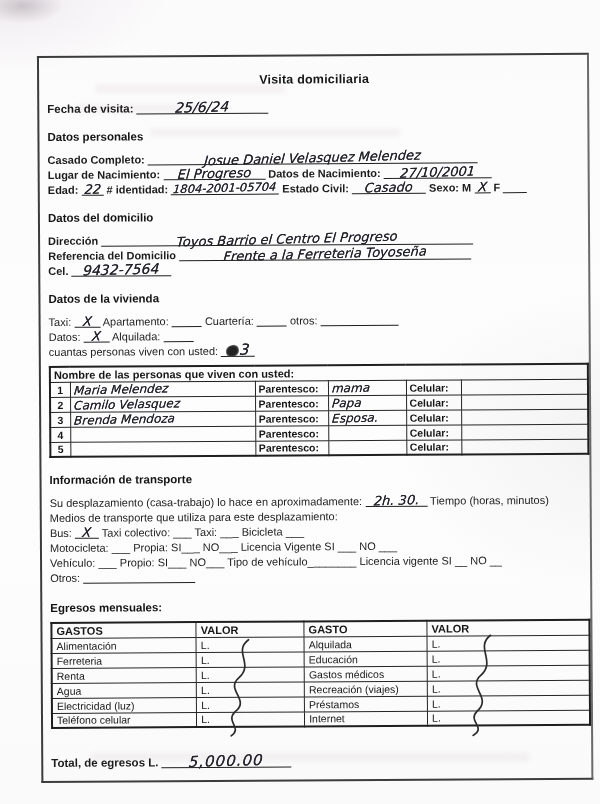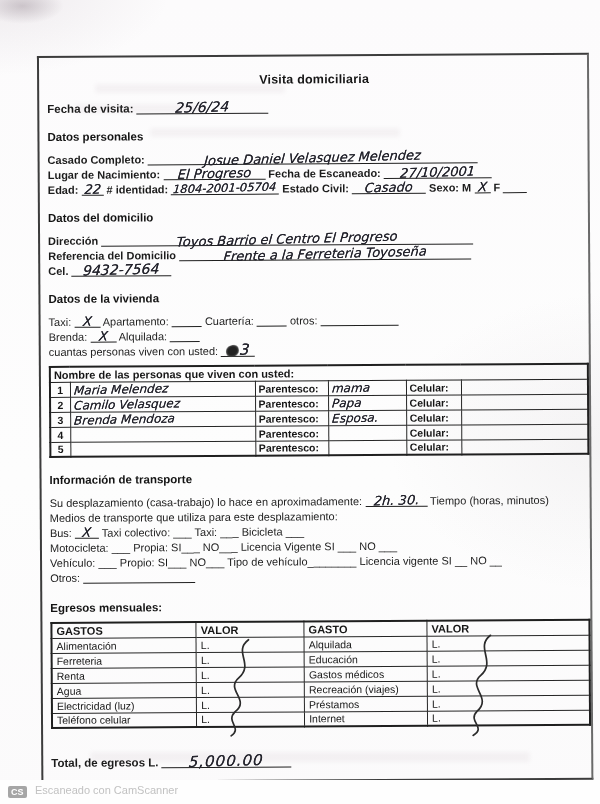--- a/index.html
+++ b/index.html
@@ -87,21 +87,21 @@
 
     <div class="sec">Datos personales</div>
 
     <div class="line">
       <span class="bl">Casado Completo:</span>
       <span class="uline" style="width:330px;"><span class="hw">Josue Daniel Velasquez Melendez</span></span>
     </div>
     <div class="line">
       <span class="bl">Lugar de Nacimiento:</span>
       <span class="uline" style="width:102px;"><span class="hw">El Progreso</span></span>
-      <span class="bl">Fecha de Escaneado:</span>
+      <span class="bl">Datos de Nacimiento:</span>
       <span class="uline" style="width:108px;"><span class="hw">27/10/2001</span></span>
     </div>
     <div class="line">
       <span class="bl">Edad:</span>
       <span class="uline" style="width:22px;"><span class="hw">22</span></span>
       <span class="bl"># identidad:</span>
       <span class="uline" style="width:108px;"><span class="hw" style="font-size:11.5px;">1804-2001-05704</span></span>
       <span class="bl">Estado Civil:</span>
       <span class="uline" style="width:74px;"><span class="hw">Casado</span></span>
       <span class="bl">Sexo: M</span>
@@ -131,21 +131,21 @@
       <span>Taxi:</span>
       <span class="uline" style="width:26px;"><span class="hw">X</span></span>
       <span>Apartamento:</span>
       <span class="uline" style="width:30px;"></span>
       <span>Cuartería:</span>
       <span class="uline" style="width:30px;"></span>
       <span>otros:</span>
       <span class="uline" style="width:78px;"></span>
     </div>
     <div class="line">
-      <span>Brenda:</span>
+      <span>Datos:</span>
       <span class="uline" style="width:26px;"><span class="hw">X</span></span>
       <span>Alquilada:</span>
       <span class="uline" style="width:30px;"></span>
     </div>
     <div class="line">
       <span>cuantas personas viven con usted:</span>
       <span class="uline" style="width:34px;"><span class="hw" style="font-size:15px;"><span class="scribble"></span><span>3</span></span></span>
     </div>
 
     <table class="ptable">
@@ -273,17 +273,13 @@
       </svg>
     </div>
 
     <div class="line total-line">
       <span class="bl">Total, de egresos L.</span>
       <span class="uline" style="width:130px; height:14px;"><span class="hw">5,000.00</span></span>
     </div>
 
   </div>
 
-  <div class="footer">
-    <span class="cs-badge">CS</span>
-    <span class="cs-text">Escaneado con CamScanner</span>
-  </div>
 </div>
 
 </body></html>

